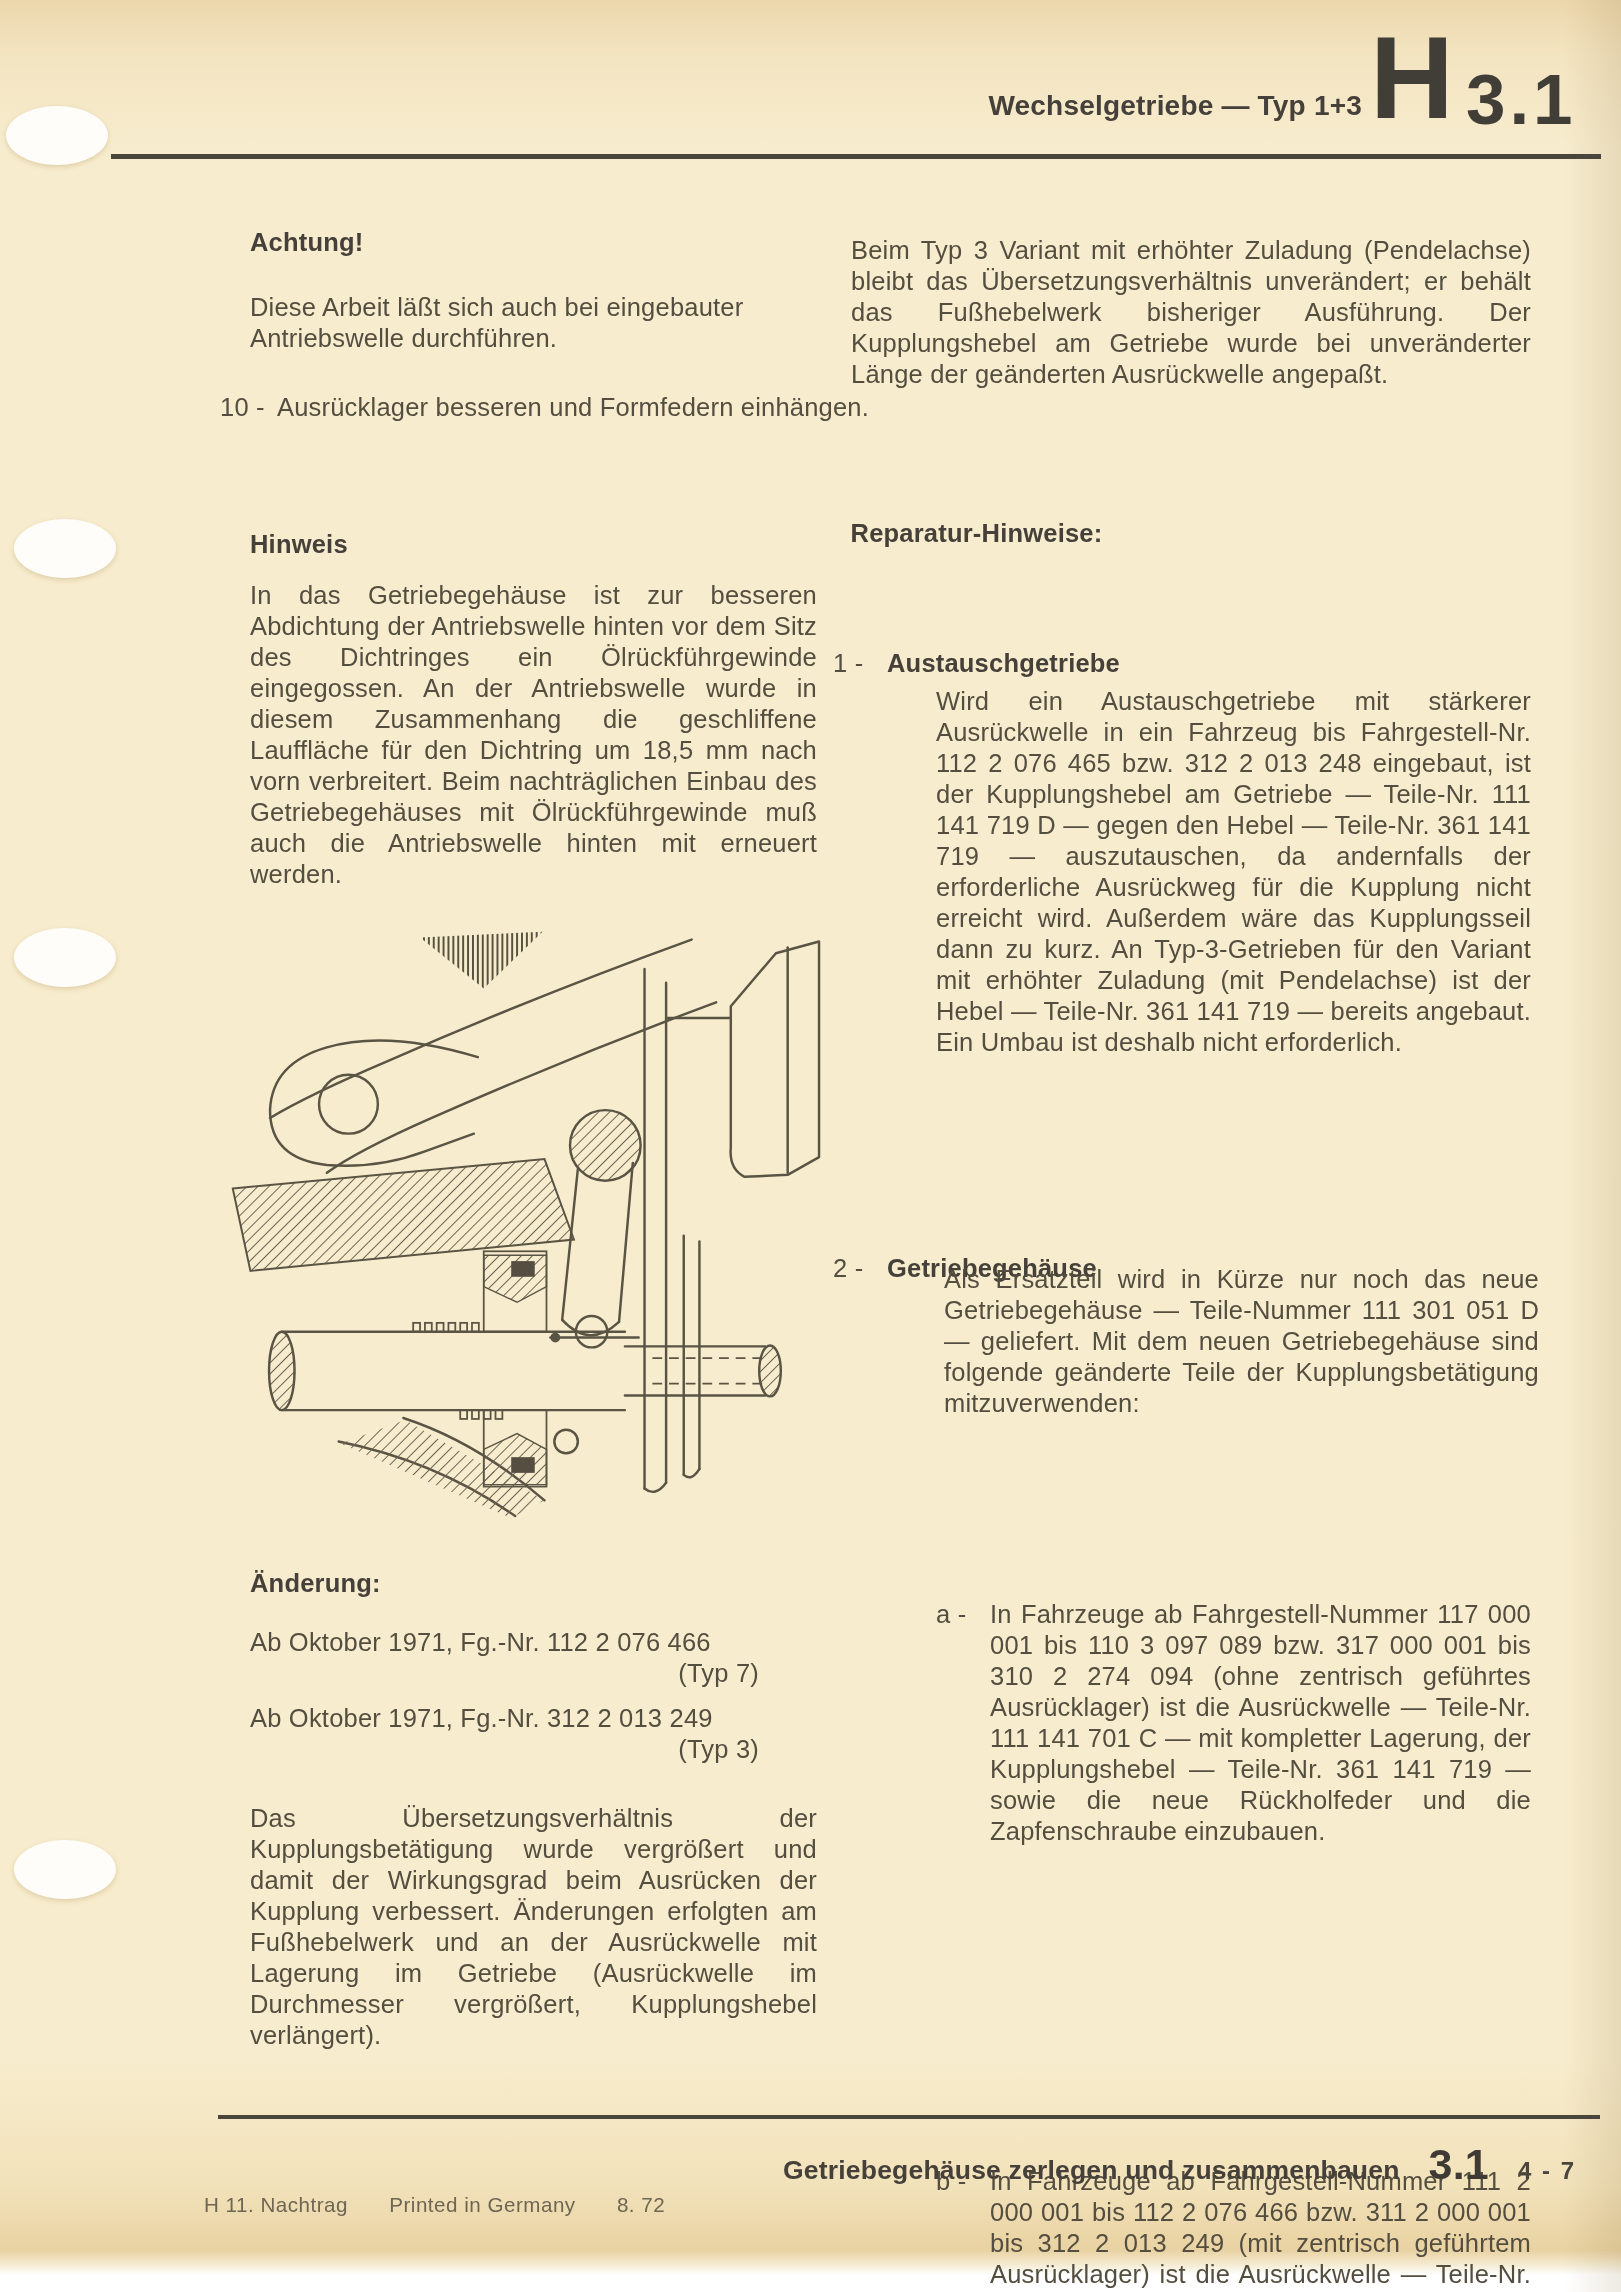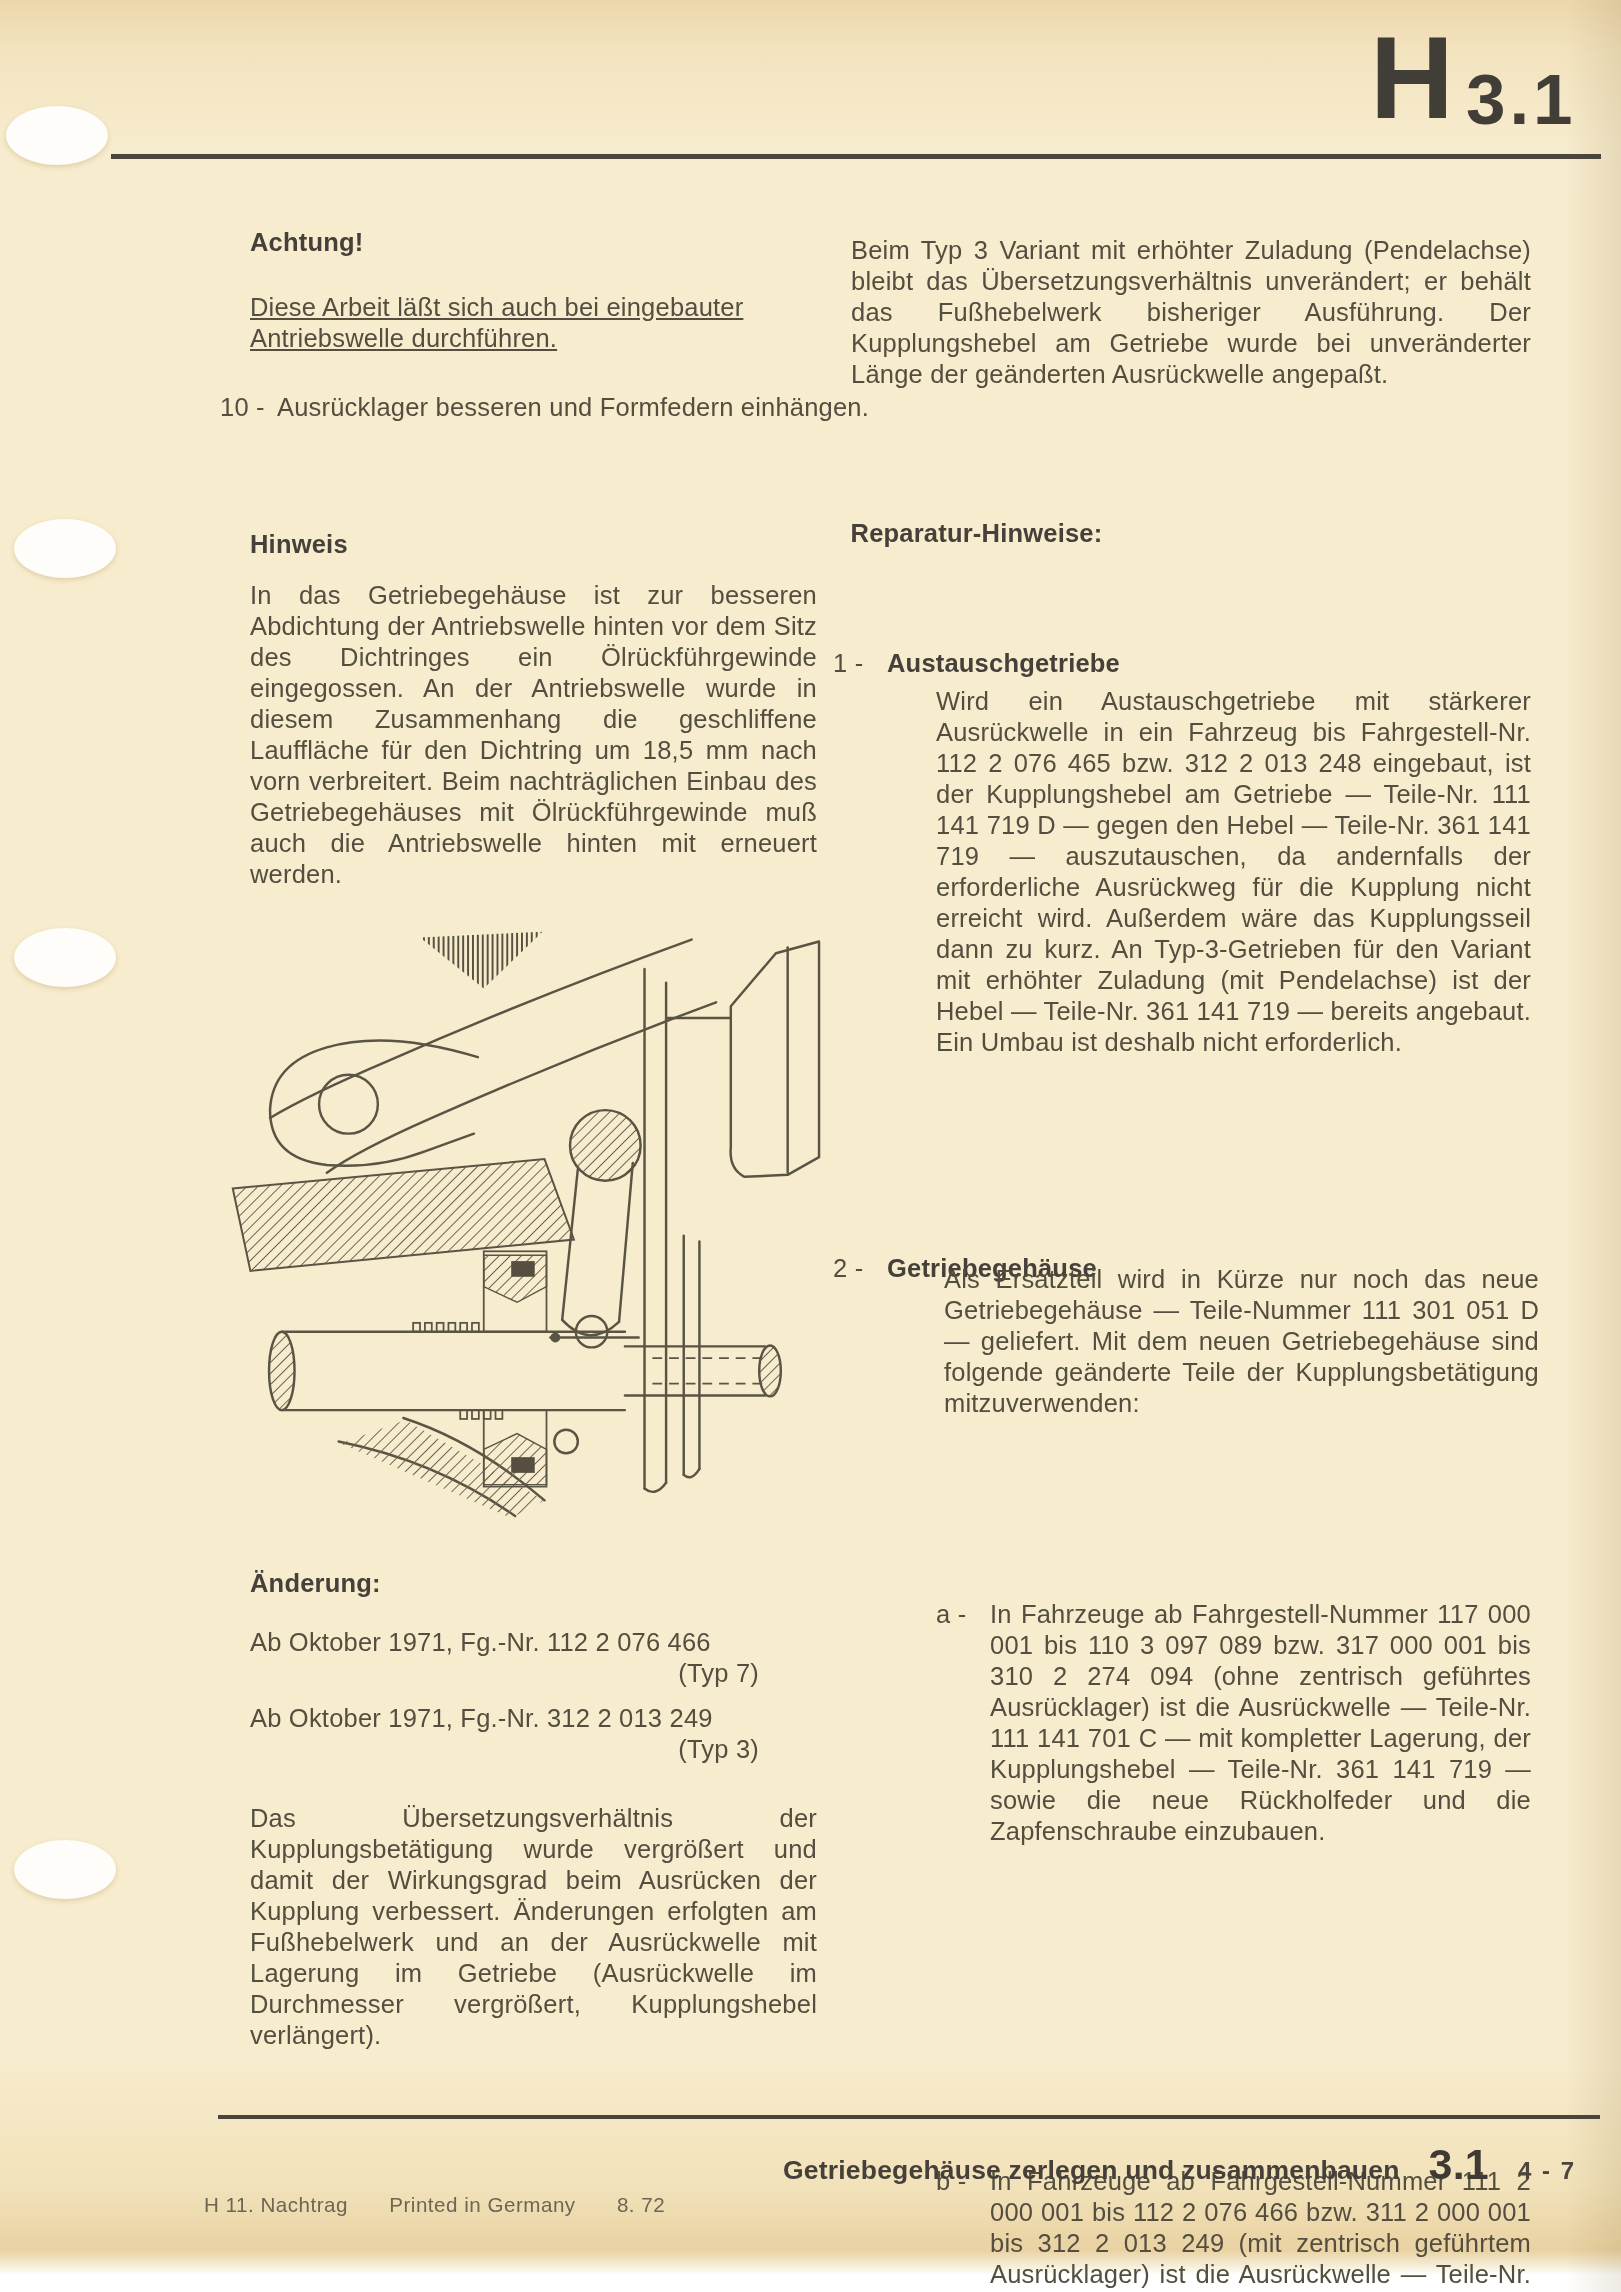--- a/index.html
+++ b/index.html
@@ -56,27 +56,28 @@
 </head>
 <body>
 
 <div class="page">
 
   <div class="hole" style="left:5.9px;top:106px;"></div>
   <div class="hole" style="left:13.7px;top:519px;"></div>
   <div class="hole" style="left:13.7px;top:928px;"></div>
   <div class="hole" style="left:13.7px;top:1840px;"></div>
 
+  <div class="abs hdr-title">Wechselgetriebe — Typ 1+3</div>
   <div class="abs hdr-H">H</div>
   <div class="abs hdr-code">3.1</div>
   <div class="rule" style="left:111px;top:154px;width:1490px;height:4.9px;"></div>
 
   <div class="abs l-indent heading" style="top:227px;">Achtung!</div>
 
-  <p class="abs l-indent" style="top:292px;text-decoration:underline;">Diese Arbeit läßt sich auch bei eingebauter Antriebswelle durchführen.</p>
+  <p class="abs l-indent" style="top:292px;">Diese Arbeit läßt sich auch bei eingebauter Antriebswelle durchführen.</p>
 
   <div class="abs lcol hang" style="top:392px;margin-left:27px;">
     <span class="marker">10 -</span>
     <span>Ausrücklager besseren und Formfedern einhängen.</span>
   </div>
 
   <div class="abs l-indent heading" style="top:529px;">Hinweis</div>
 
   <p class="abs l-indent just" style="top:580px;">In das Getriebegehäuse ist zur besseren Abdichtung der Antriebswelle hinten vor dem Sitz des Dichtringes ein Ölrückführgewinde eingegossen. An der Antriebswelle wurde in diesem Zusammenhang die geschliffene Lauffläche für den Dichtring um 18,5 mm nach vorn verbreitert. Beim nachträglichen Einbau des Getriebegehäuses mit Ölrückführgewinde muß auch die Antriebswelle hinten mit erneuert werden.</p>
 

